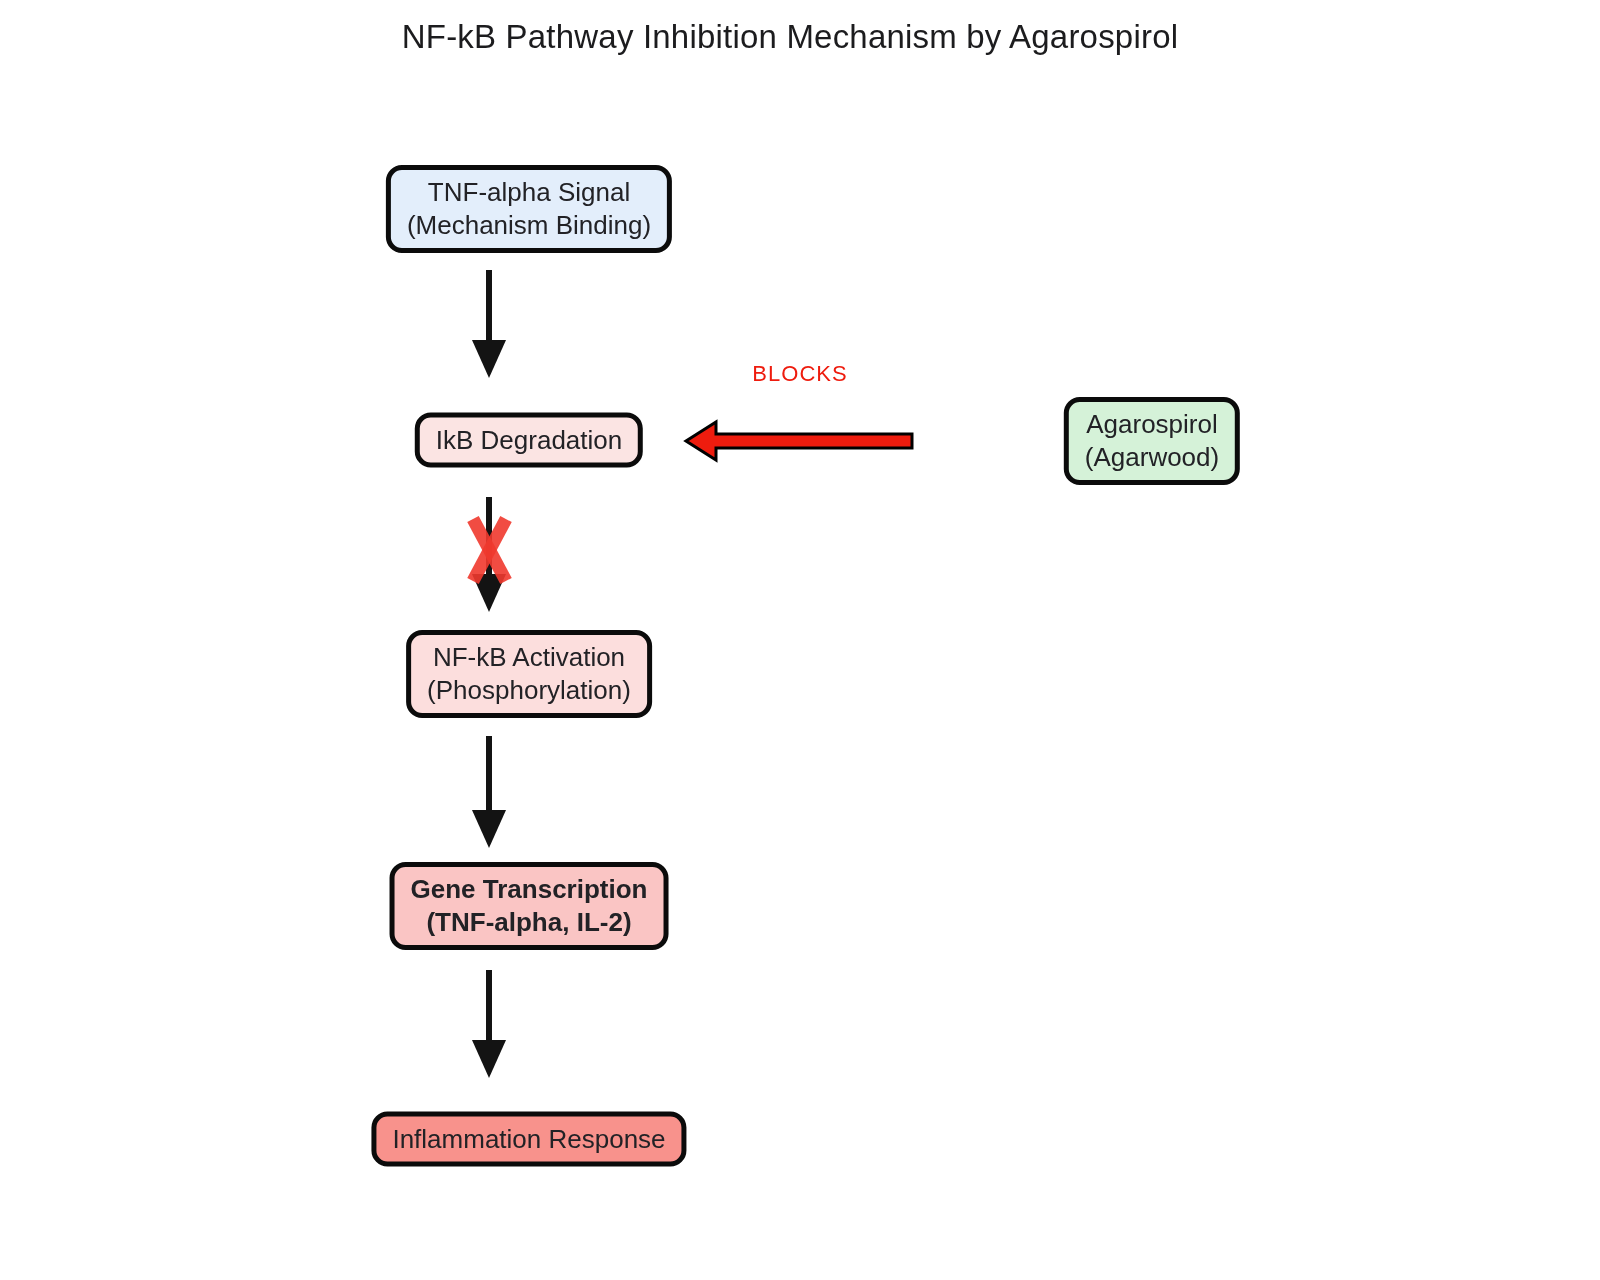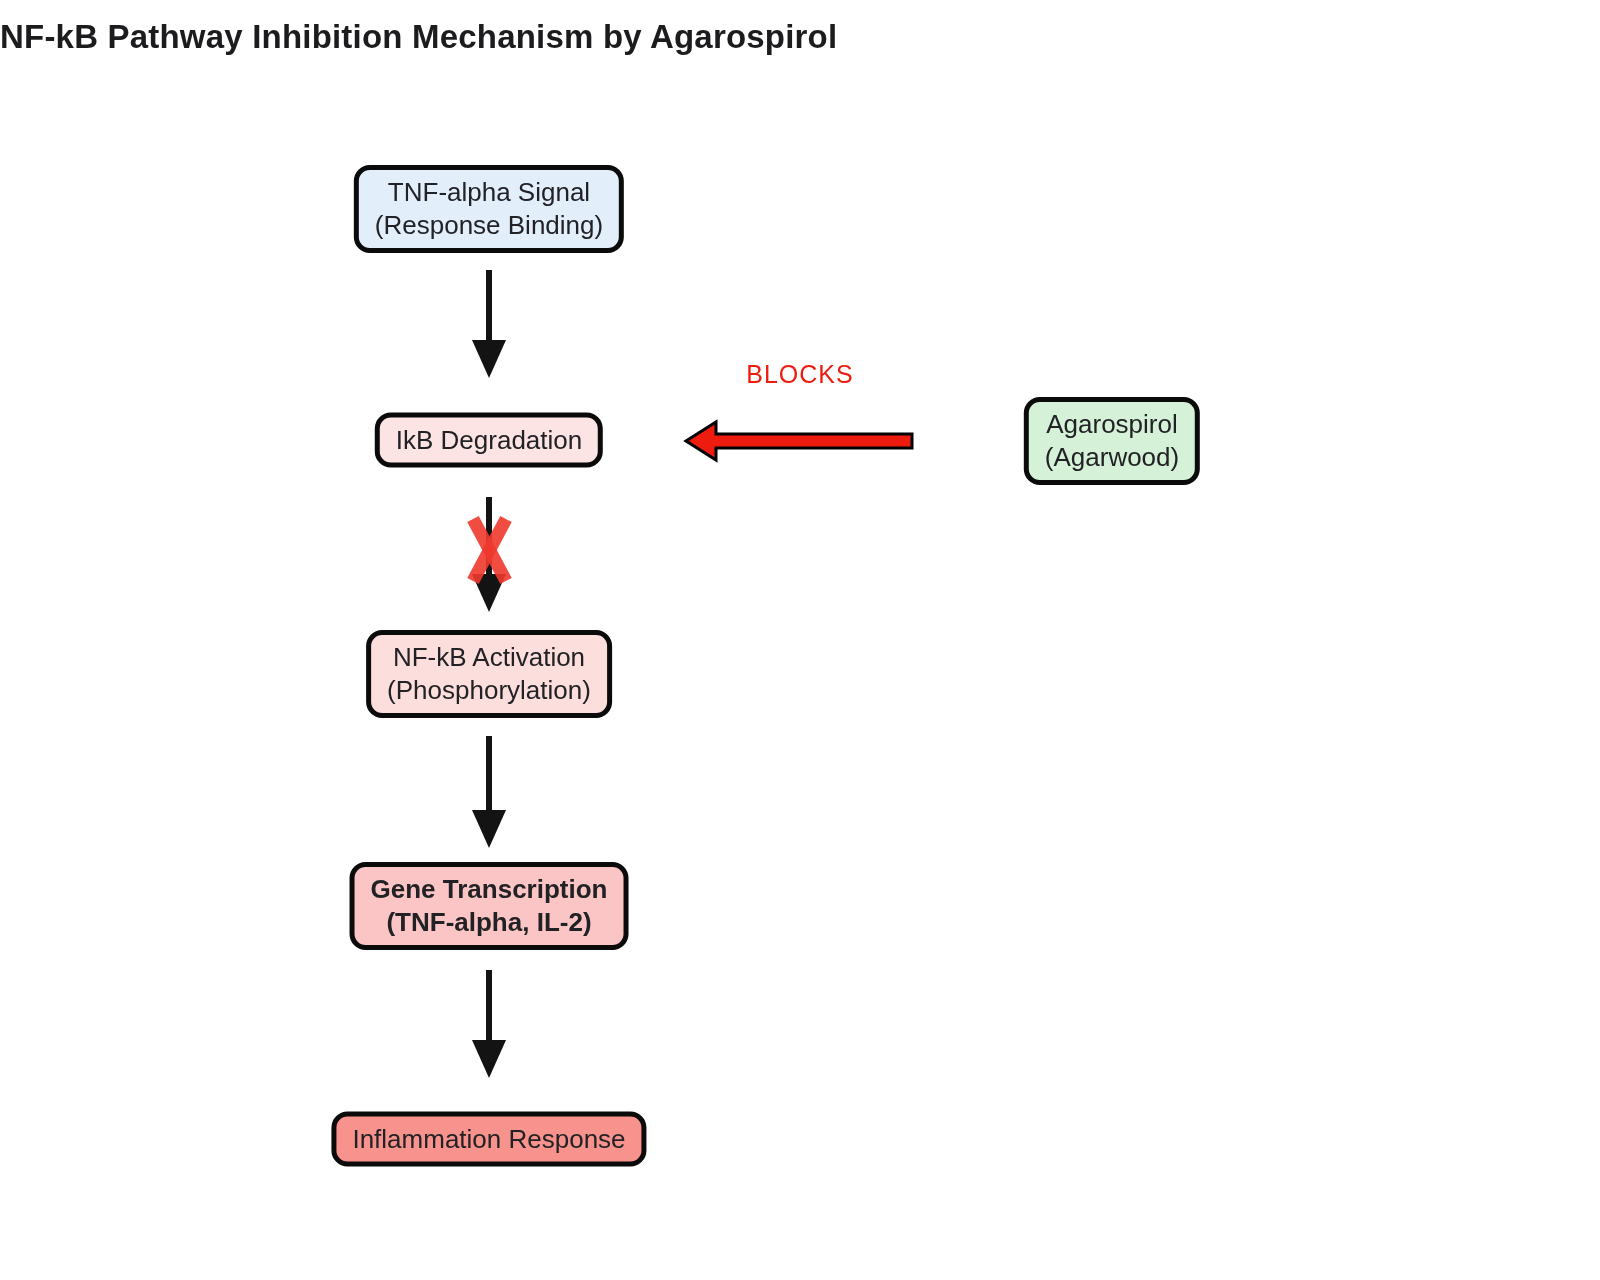--- a/index.html
+++ b/index.html
@@ -13,42 +13,44 @@
     width: 1600px;
     height: 1280px;
     background: #ffffff;
     overflow: hidden;
   }
   .diagram-title {
     position: absolute;
     top: 18px;
     left: 0;
     width: 1580px;
+    text-align: center;
     font-size: 33px;
-    font-weight: 700;
+    font-weight: 400;
     color: #1c1c1e;
     letter-spacing: 0.2px;
     white-space: nowrap;
   }
   .node {
     position: absolute;
     transform: translate(-50%, -50%);
     border: 5px solid #0b0b0b;
     border-radius: 16px;
     display: flex;
     flex-direction: column;
     align-items: center;
     justify-content: center;
     text-align: center;
     font-size: 26px;
     line-height: 33px;
     color: #222226;
     padding: 6px 16px;
     box-sizing: border-box;
     white-space: nowrap;
+    margin-left: 40px;
   }
   .node-tnf           { left: 489px;  top: 209px;  }
   .node-ikb           { left: 489px;  top: 440px;  }
   .node-nfkb          { left: 489px;  top: 674px;  }
   .node-gene          { left: 489px;  top: 906px; font-weight: bold;  }
   .node-inflammation  { left: 489px;  top: 1139px; }
   .node-agarospirol   { left: 1112px; top: 441px;  }
 
   .svg-overlay {
     position: absolute;
@@ -76,21 +78,21 @@
     fill: var(--accent-red, #ee1c0e);
     stroke: #000000;
     stroke-width: 3;
     stroke-linejoin: miter;
   }
   .blocks-label {
     position: absolute;
     left: 800px;
     top: 374px;
     transform: translate(-50%, -50%);
-    font-size: 25px;
+    font-size: 22px;
     font-weight: 400;
     letter-spacing: 1px;
     color: var(--accent-red, #ee1c0e);
     white-space: nowrap;
   }
 </style>
 </head>
 <body>
 
 <div class="canvas">
@@ -124,21 +126,21 @@
       <polygon class="arrow-head" points="489,1078 472,1040 506,1040"></polygon>
     </g>
 
     <g>
       <polygon class="blocks-arrow-shape" points="686,441 716,422 716,434 912,434 912,448 716,448 716,460"></polygon>
     </g>
   </svg>
 
   <div class="node node-tnf" style="background-color: rgb(227, 238, 251);">
     <span>TNF-alpha Signal</span>
-    <span>(Response Binding)</span>
+    <span>(Mechanism Binding)</span>
   </div>
 
   <div class="node node-ikb" style="background-color: rgb(251, 228, 227);">
     <span>IkB Degradation</span>
   </div>
 
   <div class="node node-nfkb" style="background-color: rgb(252, 222, 221);">
     <span>NF-kB Activation</span>
     <span>(Phosphorylation)</span>
   </div>

